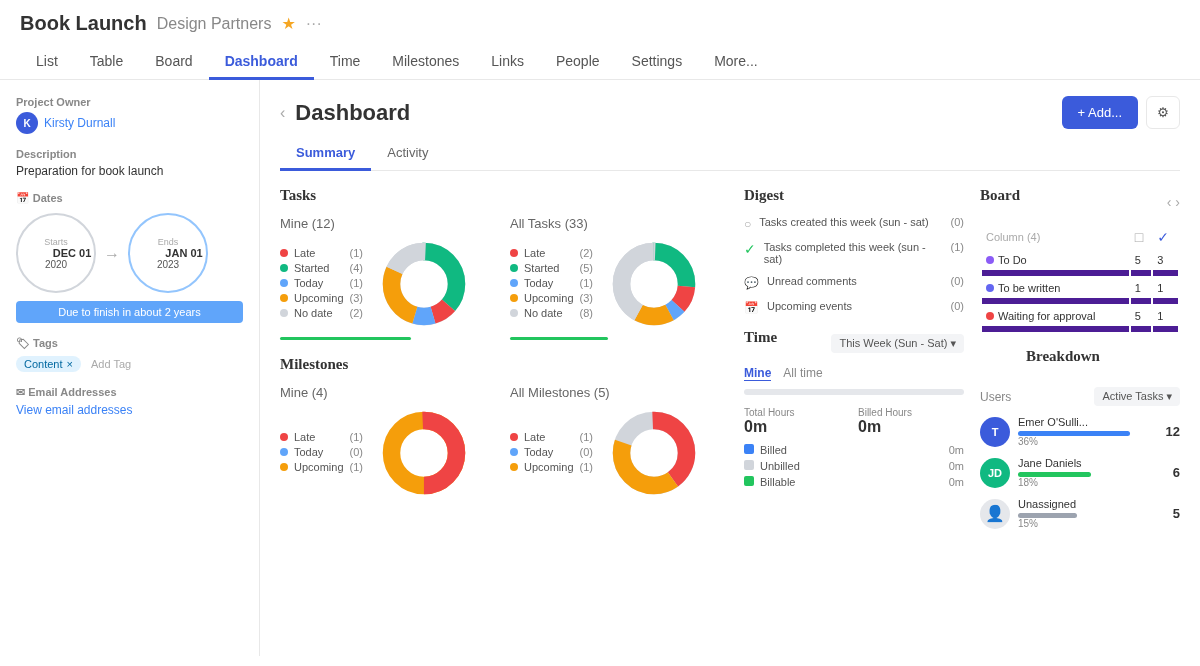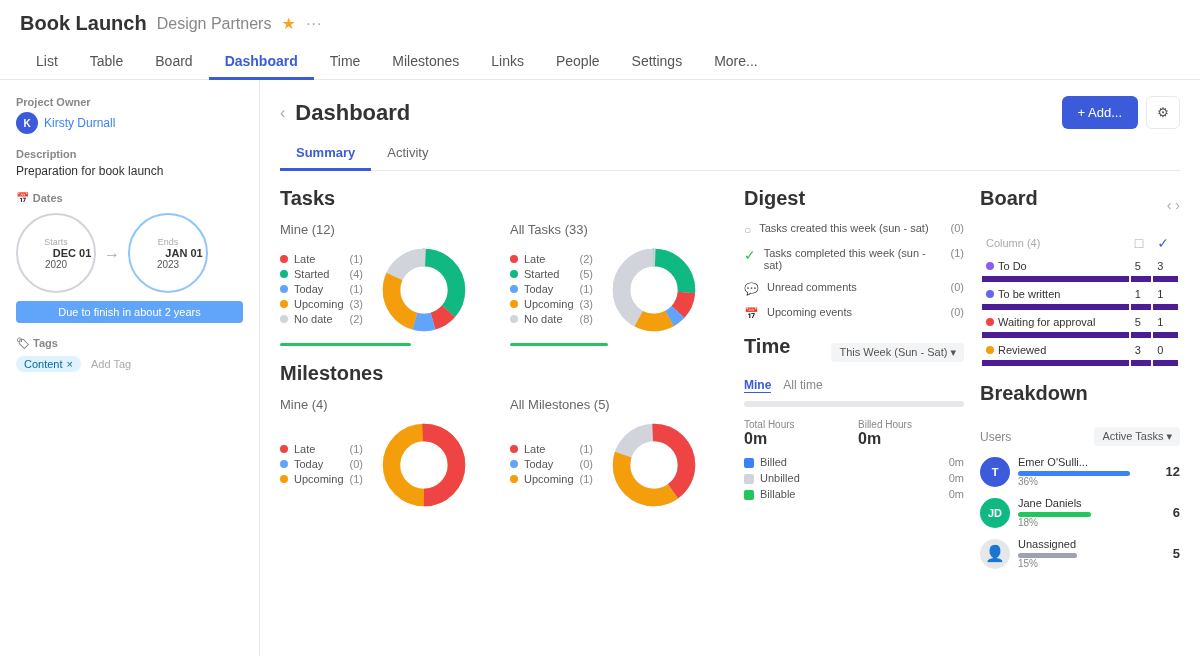--- a/index.html
+++ b/index.html
@@ -89,21 +89,21 @@
       padding: 8px 16px; font-size: 13px; cursor: pointer; border-bottom: 3px solid transparent; margin-bottom: -1px; color: #666;
     }
     .summary-tab.active { color: #3b5bdb; border-bottom: 3px solid #3b5bdb; font-weight: 600; }
 
     
     .dashboard-grid {
       display: grid; grid-template-columns: 1fr 220px 200px;
       gap: 16px;
     }
     .section-card { background: #fff; }
-    .section-title { font-size: 20px; font-weight: 700; margin-bottom: 12px; }
+    .section-title { font-size: 15px; font-weight: 700; margin-bottom: 12px; font-family: Liberation Serif, serif; }
 
     
     .tasks-row { display: flex; gap: 12px; }
     .task-chart { flex: 1; }
     .task-chart-title { font-size: 13px; color: #666; margin-bottom: 8px; }
     .task-legend { font-size: 11px; }
     .legend-item { display: flex; align-items: center; gap: 6px; margin-bottom: 3px; }
     .legend-dot { width: 8px; height: 8px; border-radius: 50%; flex-shrink: 0; }
     .legend-label { color: #555; flex: 1; }
     .legend-count { color: #888; }
@@ -127,38 +127,38 @@
     .time-section { margin-top: 14px; }
     .time-header { display: flex; align-items: center; justify-content: space-between; margin-bottom: 8px; }
     .time-period { font-size: 11px; color: #555; background: #f3f4f6; border-radius: 4px; padding: 3px 8px; display: flex; align-items: center; gap: 4px; }
     .time-filter { display: flex; gap: 12px; margin-bottom: 8px; font-size: 12px; }
     .time-filter span { cursor: pointer; color: #888; }
     .time-filter span.active { color: #3b5bdb; font-weight: 600; border-bottom: 1px solid #3b5bdb; }
     .time-bar { height: 6px; background: #e5e7eb; border-radius: 3px; margin-bottom: 12px; }
     .time-stats { display: grid; grid-template-columns: 1fr 1fr; gap: 8px; margin-bottom: 8px; }
     .time-stat-label { font-size: 10px; color: #888; }
     .time-stat-value { font-size: 16px; font-weight: 700; }
-    .time-detail-row { display: flex; align-items: flex-end; gap: 6px; font-size: 11px; margin-bottom: 4px; }
+    .time-detail-row { display: flex; align-items: flex-start; gap: 6px; font-size: 11px; margin-bottom: 4px; }
     .time-color-box { width: 10px; height: 10px; border-radius: 2px; flex-shrink: 0; }
     .time-detail-label { flex: 1; color: #555; }
     .time-detail-val { color: #888; }
 
     
     .board-section {}
     .board-header { display: flex; align-items: center; justify-content: space-between; margin-bottom: 8px; }
     .board-nav { display: flex; gap: 4px; }
     .board-nav-btn { background: none; border: none; color: #aaa; cursor: pointer; font-size: 14px; }
     .board-table { width: 100%; font-size: 11px; }
     .board-table th { color: #aaa; font-weight: 500; padding: 3px 4px; text-align: left; }
     .board-table td { padding: 4px 4px; border-bottom: 6px solid #4c1d95; }
     .board-row-dot { width: 8px; height: 8px; border-radius: 50%; display: inline-block; margin-right: 4px; }
 
     
     .breakdown-section { margin-top: 14px; }
-    .breakdown-header { display: flex; align-items: center; justify-content: space-between; margin-bottom: 10px; }
+    .breakdown-header { display: flex; align-items: center; justify-content: space-between; margin-bottom: 10px; margin-left: 46px; }
     .breakdown-filter { font-size: 11px; color: #555; background: #f3f4f6; border-radius: 4px; padding: 3px 8px; display: flex; align-items: center; gap: 4px; cursor: pointer; }
     .user-row { display: flex; align-items: center; gap: 8px; margin-bottom: 10px; }
     .user-avatar { width: 30px; height: 30px; border-radius: 50%; display: flex; align-items: center; justify-content: center; font-size: 11px; font-weight: 700; color: #fff; flex-shrink: 0; }
     .user-info { flex: 1; }
     .user-name { font-size: 11px; color: #333; white-space: nowrap; overflow: hidden; text-overflow: ellipsis; max-width: 100px; }
     .user-progress-bar { height: 5px; border-radius: 3px; margin-top: 3px; }
     .user-pct { font-size: 10px; color: #888; }
     .user-count { font-size: 13px; font-weight: 700; color: #333; }
 
     .unassigned-avatar { width: 30px; height: 30px; border-radius: 50%; background: #e5e7eb; display: flex; align-items: center; justify-content: center; flex-shrink: 0; }
@@ -237,20 +237,27 @@
       <div style="margin-top:6px; display:flex; align-items:center; gap:6px;">
         <span class="tag-chip">
           <span>Content</span>
           <span>×</span>
         </span>
         <span class="add-tag">Add Tag</span>
       </div>
     </div>
 
 
+    <div class="sidebar-section">
+      <div class="sidebar-label">
+        <span>✉</span>
+        <span>Email Addresses</span>
+      </div>
+      <span class="sidebar-link">View email addresses</span>
+    </div>
   </div>
 
   <div class="content-area">
     <div class="content-header">
       <div class="content-header-left">
         <span class="back-btn">‹</span>
         <h2 class="content-title">Dashboard</h2>
       </div>
       <div style="display:flex;gap:8px;">
         <button class="add-btn">+ Add...</button>
@@ -539,25 +546,20 @@
               <tr>
                 <td><span class="board-row-dot" style="background:#6366f1;"></span>To be written</td>
                 <td>1</td>
                 <td>1</td>
               </tr>
               <tr>
                 <td><span class="board-row-dot" style="background:#ef4444;"></span>Waiting for approval</td>
                 <td>5</td>
                 <td>1</td>
               </tr>
-              <tr>
-                <td><span class="board-row-dot" style="background:#f59e0b;"></span>Reviewed</td>
-                <td>3</td>
-                <td>0</td>
-              </tr>
             </tbody>
           </table>
         </div>
 
         <div class="breakdown-section section-card">
           <div class="breakdown-header">
             <span class="section-title">Breakdown</span>
           </div>
           <div style="display:flex;align-items:center;justify-content:space-between;margin-bottom:10px;">
             <span style="font-size:12px;color:#888;">Users</span>

